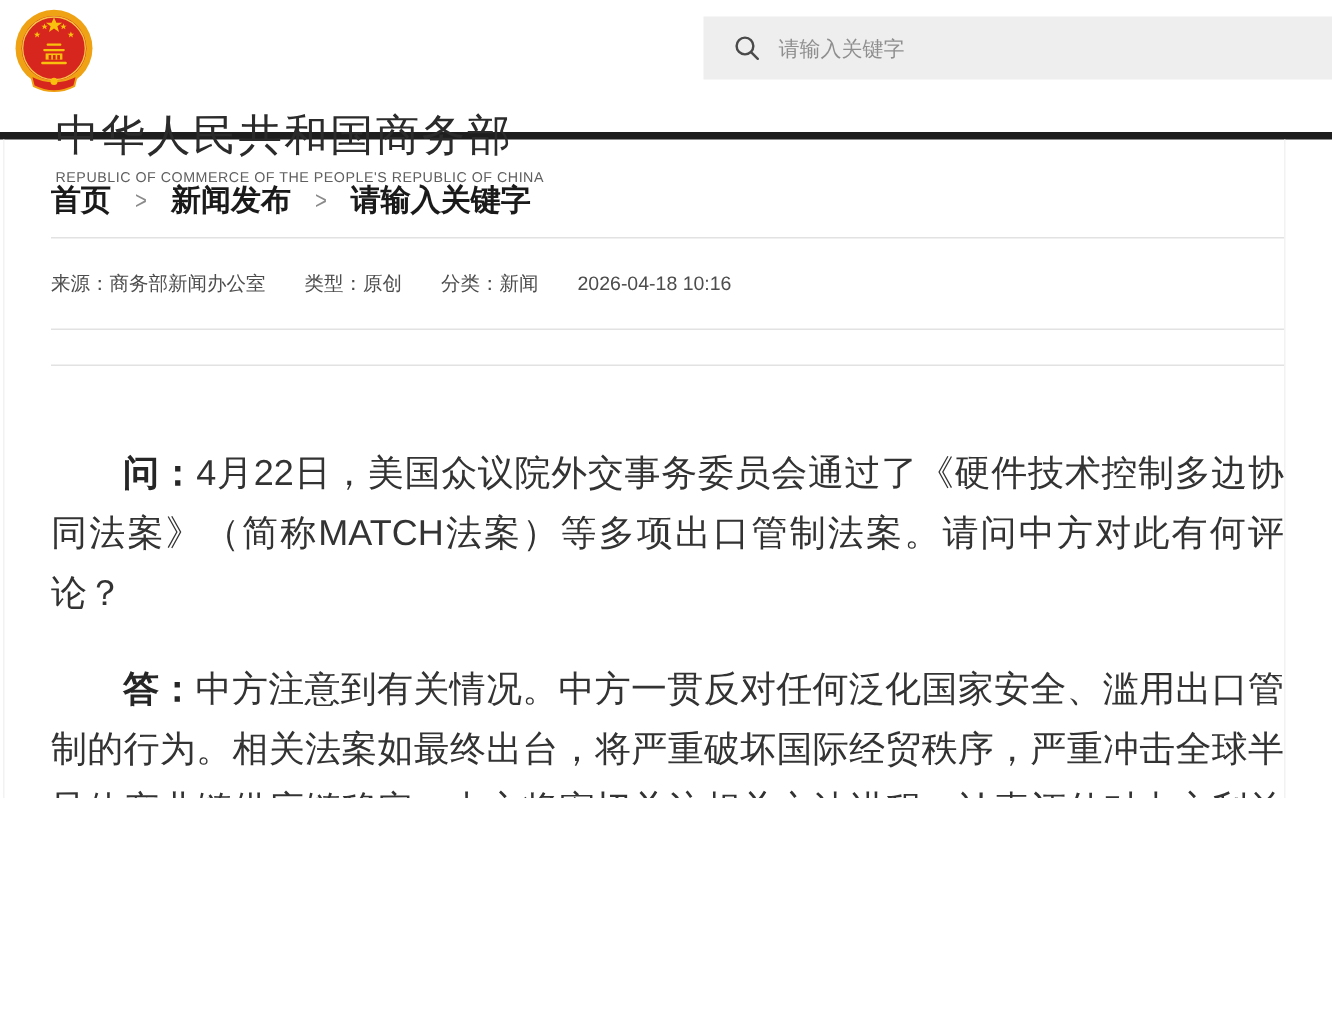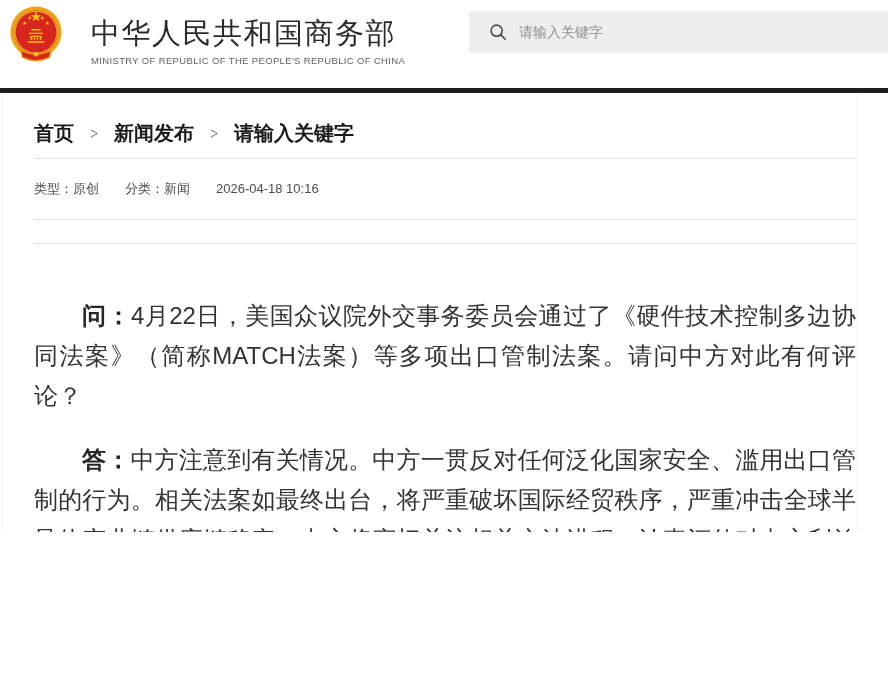--- a/index.html
+++ b/index.html
@@ -5,21 +5,21 @@
   * { box-sizing: border-box; margin: 0; padding: 0; }
   html, body {
     width: 888px; height: 684px;
     background: #ffffff;
     font-family: "Liberation Sans", "DejaVu Sans", sans-serif;
     overflow: hidden;
   }
 
   
   .site-header { position: relative; height: 88px; background: #ffffff; }
-  .brand { position: absolute; left: 9px; top: 5px; display: flex; align-items: flex-start; }
+  .brand { position: absolute; left: 9px; top: 5px; display: flex; align-items: flex-start; flex-direction: column; }
   .emblem { width: 54px; height: 58px; display: block; }
   .brand-text { margin-left: 28px; padding-top: 13px; }
   .brand-cn {
     font-size: 29px; color: #2b2b2b; font-weight: 500;
     letter-spacing: 1.5px; line-height: 1.05; white-space: nowrap;
   }
   .brand-en {
     margin-top: 7px; font-size: 9.5px; color: #5f5f5f;
     letter-spacing: 0.35px; white-space: nowrap;
   }
@@ -107,21 +107,21 @@
       <g fill="#d7261d">
         <rect x="26" y="35" width="2" height="3.4"></rect>
         <rect x="29.2" y="35" width="2" height="3.4"></rect>
         <rect x="32.4" y="35" width="2" height="3.4"></rect>
       </g>
       <path d="M13,50 Q30,59 47,50 L45,58 Q30,65.5 15,58 Z" fill="#d7261d" stroke="#efa213" stroke-width="1.4"></path>
       <circle cx="30" cy="54.5" r="2.6" fill="#f9c10e"></circle>
     </svg>
     <div class="brand-text">
       <div class="brand-cn">中华人民共和国商务部</div>
-      <div class="brand-en">MINISTRY OF REPUBLIC OF THE PEOPLE'S REPUBLIC OF CHINA</div>
+      <div class="brand-en">REPUBLIC OF COMMERCE OF THE PEOPLE'S REPUBLIC OF CHINA</div>
     </div>
   </div>
 
   <div class="search-box">
     <svg class="search-icon" viewBox="0 0 20 20" aria-hidden="true">
       <circle cx="8.5" cy="8.5" r="6.2" fill="none" stroke="#4a4a4a" stroke-width="1.8"></circle>
       <line x1="13.2" y1="13.2" x2="18" y2="18" stroke="#4a4a4a" stroke-width="1.8" stroke-linecap="round"></line>
     </svg>
     <input class="search-input" type="text" placeholder="请输入关键字" style="">
   </div>
@@ -135,20 +135,21 @@
     <a>首页</a>
     <span class="crumb-sep">&gt;</span>
     <a>新闻发布</a>
     <span class="crumb-sep">&gt;</span>
     <a>请输入关键字</a>
   </nav>
 
   <hr class="divider divider-1">
 
   <div class="meta">
+    <span class="meta-item"><span>来源：</span><span>商务部新闻办公室</span></span>
     <span class="meta-item"><span>类型：</span><span>原创</span></span>
     <span class="meta-item"><span>分类：</span><span>新闻</span></span>
     <span class="meta-item meta-date">2026-04-18 10:16</span>
   </div>
 
   <hr class="divider divider-2">
 
 
   <hr class="divider divider-3">
 

